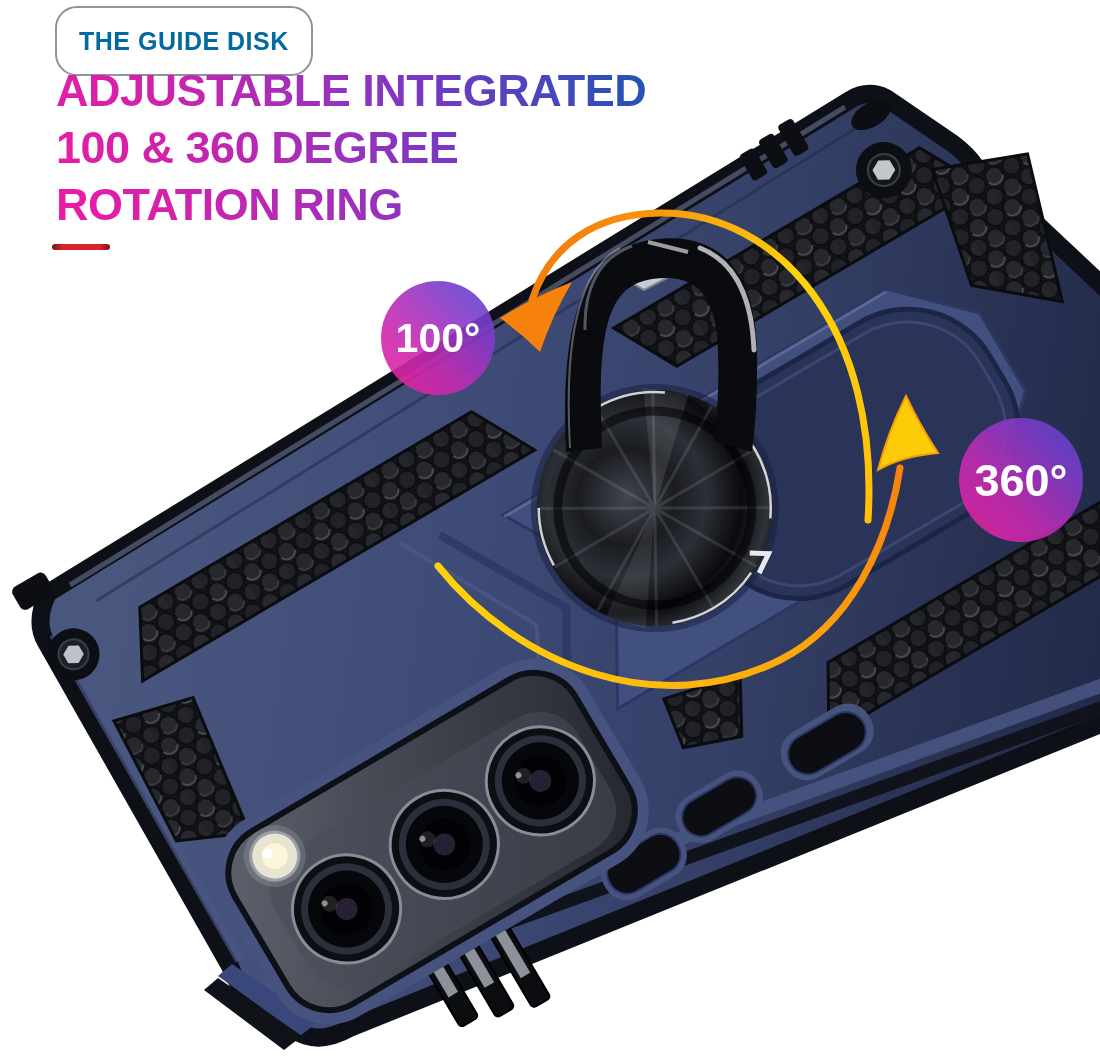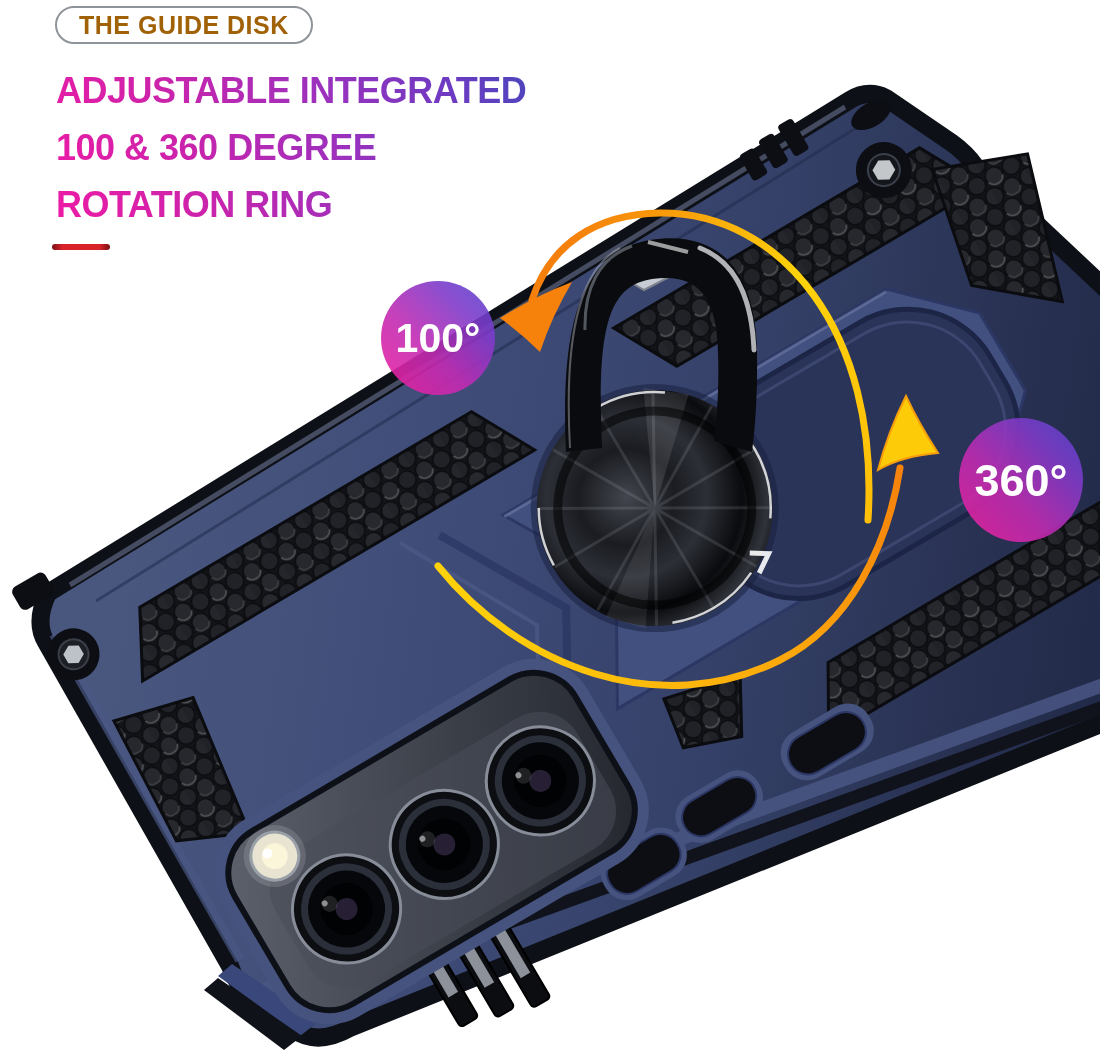--- a/index.html
+++ b/index.html
@@ -5,27 +5,27 @@
   html,body{margin:0;padding:0;}
   body{
     width:1100px;height:1056px;overflow:hidden;background:#ffffff;
     font-family:"Liberation Sans", sans-serif;position:relative;
   }
   .stage{position:absolute;left:0;top:0;width:1100px;height:1056px;}
   svg{position:absolute;left:0;top:0;}
   .hdr-pill{
     position:absolute;left:55px;top:6px;height:34px;
     border:2.5px solid #8f949a;border-radius:22px;
-    display:flex;align-items:center;padding:0 22px;
-    font-size:25px;font-weight:bold;color:#a16207;letter-spacing:.5px;
+    display:flex;align-items:center;padding:16px 22px;
+    font-size:25px;font-weight:bold;color:#0369a1;letter-spacing:.5px;
     background:#ffffff;white-space:nowrap;
   }
   .hdr-title{
     position:absolute;left:56px;top:62px;width:640px;
-    font-size:36px;font-weight:bold;line-height:57px;letter-spacing:-.5px;
+    font-size:45px;font-weight:bold;line-height:57px;letter-spacing:-.5px;
     white-space:pre-line;
     background:linear-gradient(70deg,#ee1ba5 0%,#d022aa 20%,#9c31bd 45%,#6f3ac2 63%,#2b50b6 88%,#1c59b4 100%);
     -webkit-background-clip:text;background-clip:text;
     -webkit-text-fill-color:transparent;color:transparent;
   }
   .hdr-dash{
     position:absolute;left:52px;top:244px;width:58px;height:6px;border-radius:3px;
     background:linear-gradient(90deg,#7a1115 0%,#d8232a 18%,#d8232a 82%,#7a1115 100%);
   }
   text{font-family:"Liberation Sans", sans-serif;}

